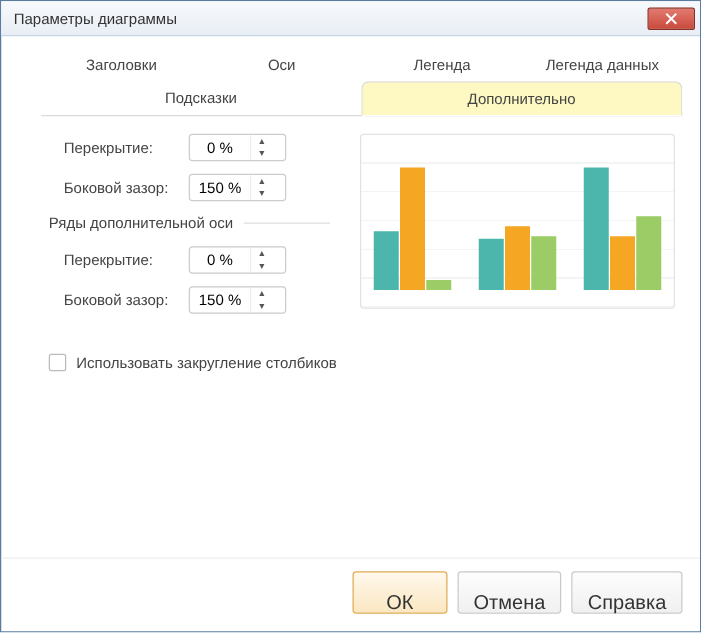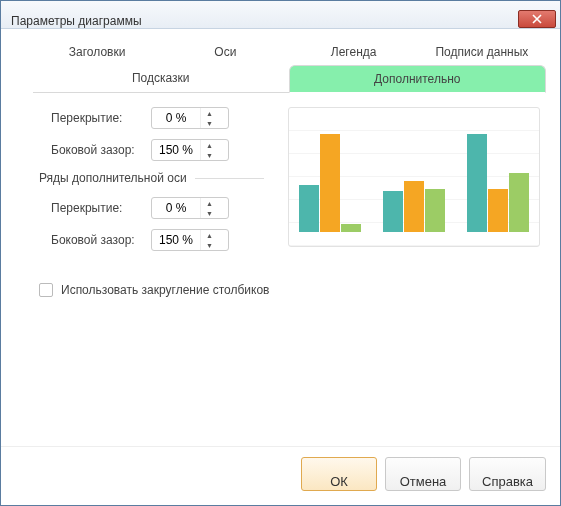--- a/index.html
+++ b/index.html
@@ -1,44 +1,44 @@
 <!DOCTYPE html>
 <html><head>
 <meta charset="utf-8">
 <style>
   * { box-sizing: border-box; margin: 0; padding: 0; font-family: 'Segoe UI', Tahoma, sans-serif; }
   body { width: 561px; height: 506px; background: #fff; }
   .window { width: 561px; height: 506px; border: 1px solid #5a7ca0; background: #fff; display: flex; flex-direction: column; }
-  .titlebar { height: 28px; background: linear-gradient(#f7f9fc, #e8eef5); display: flex; align-items: flex-end; justify-content: space-between; padding: 0 4px 0 10px; border-bottom: 1px solid #c7d4e2; }
+  .titlebar { height: 28px; background: linear-gradient(#f7f9fc, #e8eef5); display: flex; align-items: center; justify-content: space-between; padding: 0 4px 0 10px; border-bottom: 1px solid #c7d4e2; }
   .titlebar-text { font-size: 12px; color: #333; }
   .close-btn { width: 38px; height: 18px; background: linear-gradient(#e37a6f, #c94a3d); border: 1px solid #8a2d23; border-radius: 2px; display: flex; align-items: center; justify-content: center; cursor: pointer; }
   .close-btn svg { width: 10px; height: 10px; }
   .body { flex: 1; padding: 10px 14px 0 32px; display: flex; flex-direction: column; }
   .tabs { display: flex; flex-wrap: wrap; border-bottom: 1px solid #d9d9d9; position: relative; }
   .tabrow { display: flex; width: 100%; }
   .tab { flex: 1; text-align: center; font-size: 12px; color: #444; padding: 6px 0; cursor: pointer; position: relative; }
-  .tab.active { background: #86efac; border: 1px solid #d9d9d9; border-bottom: 1px solid #fff; border-radius: 6px 6px 0 0; margin-bottom: -1px; z-index: 2; }
+  .tab.active { background: #fef9c3; border: 1px solid #d9d9d9; border-bottom: 1px solid #fff; border-radius: 6px 6px 0 0; margin-bottom: -1px; z-index: 2; }
   .content { flex: 1; padding: 14px 6px 6px 6px; }
   .row-flex { display: flex; gap: 24px; }
   .controls { width: 240px; font-size: 12px; color: #444; }
   .group-header { display: flex; align-items: center; margin-bottom: 12px; margin-top: 4px; }
   .group-header .line { flex: 1; height: 1px; background: #ddd; margin-left: 8px; }
   .field { display: flex; align-items: center; margin-bottom: 10px; padding-left: 12px; }
   .field-label { width: 100px; }
   .spinner { display: flex; align-items: center; border: 1px solid #ccc; border-radius: 3px; height: 22px; width: 78px; background: #fff; }
   .spinner input { border: none; width: 48px; font-size: 12px; text-align: center; outline: none; background: transparent; }
   .spinner .arrows { width: 18px; display: flex; flex-direction: column; border-left: 1px solid #eee; }
   .spinner .arrow { height: 10px; display: flex; align-items: center; justify-content: center; cursor: pointer; font-size: 7px; color: #555; line-height: 1; }
   .preview { flex: 1; height: 140px; border: 1px solid #e2e2e2; border-radius: 3px; background: repeating-linear-gradient(to bottom, #fff 0, #fff 22px, #f4f4f4 22px, #f4f4f4 23px); position: relative; padding: 8px 10px 14px 10px; display: flex; align-items: flex-end; gap: 22px; }
   .cluster { display: flex; align-items: flex-end; gap: 1px; flex: 1; justify-content: center; }
   .bar { width: 20px; }
   .checkbox-row { display: flex; align-items: center; gap: 8px; margin-top: 22px; font-size: 12px; color: #444; }
   .checkbox { width: 14px; height: 14px; border: 1px solid #bbb; border-radius: 2px; background: #fff; cursor: pointer; }
   .footer { padding: 10px 14px 14px 0; display: flex; justify-content: flex-end; gap: 8px; border-top: 1px solid #eee; }
-  .btn { min-width: 76px; height: 24px; border: 1px solid #c9c9c9; border-radius: 3px; background: linear-gradient(#fdfdfd, #f0f0f0); font-size: 13px; color: #333; cursor: pointer; padding: 16px 12px; }
+  .btn { min-width: 76px; height: 24px; border: 1px solid #c9c9c9; border-radius: 3px; background: linear-gradient(#fdfdfd, #f0f0f0); font-size: 16px; color: #333; cursor: pointer; padding: 16px 12px; }
   .btn.primary { border-color: #e0a94f; background: linear-gradient(#fff8ec, #fbe7c2); }
 </style>
 </head>
 <body>
 
 <div class="window">
   <div class="titlebar">
     <span class="titlebar-text">Параметры диаграммы</span>
     <div class="close-btn">
       <svg viewBox="0 0 10 10">
@@ -46,21 +46,21 @@
         </svg>
     </div>
   </div>
 
   <div class="body">
     <div class="tabs">
       <div class="tabrow">
         <div class="tab">Заголовки</div>
         <div class="tab">Оси</div>
         <div class="tab">Легенда</div>
-        <div class="tab">Подписи данных</div>
+        <div class="tab">Легенда данных</div>
       </div>
       <div class="tabrow">
         <div class="tab">Подсказки</div>
         <div class="tab active">Дополнительно</div>
       </div>
     </div>
 
     <div class="content">
       <div class="row-flex">
         <div class="controls">

